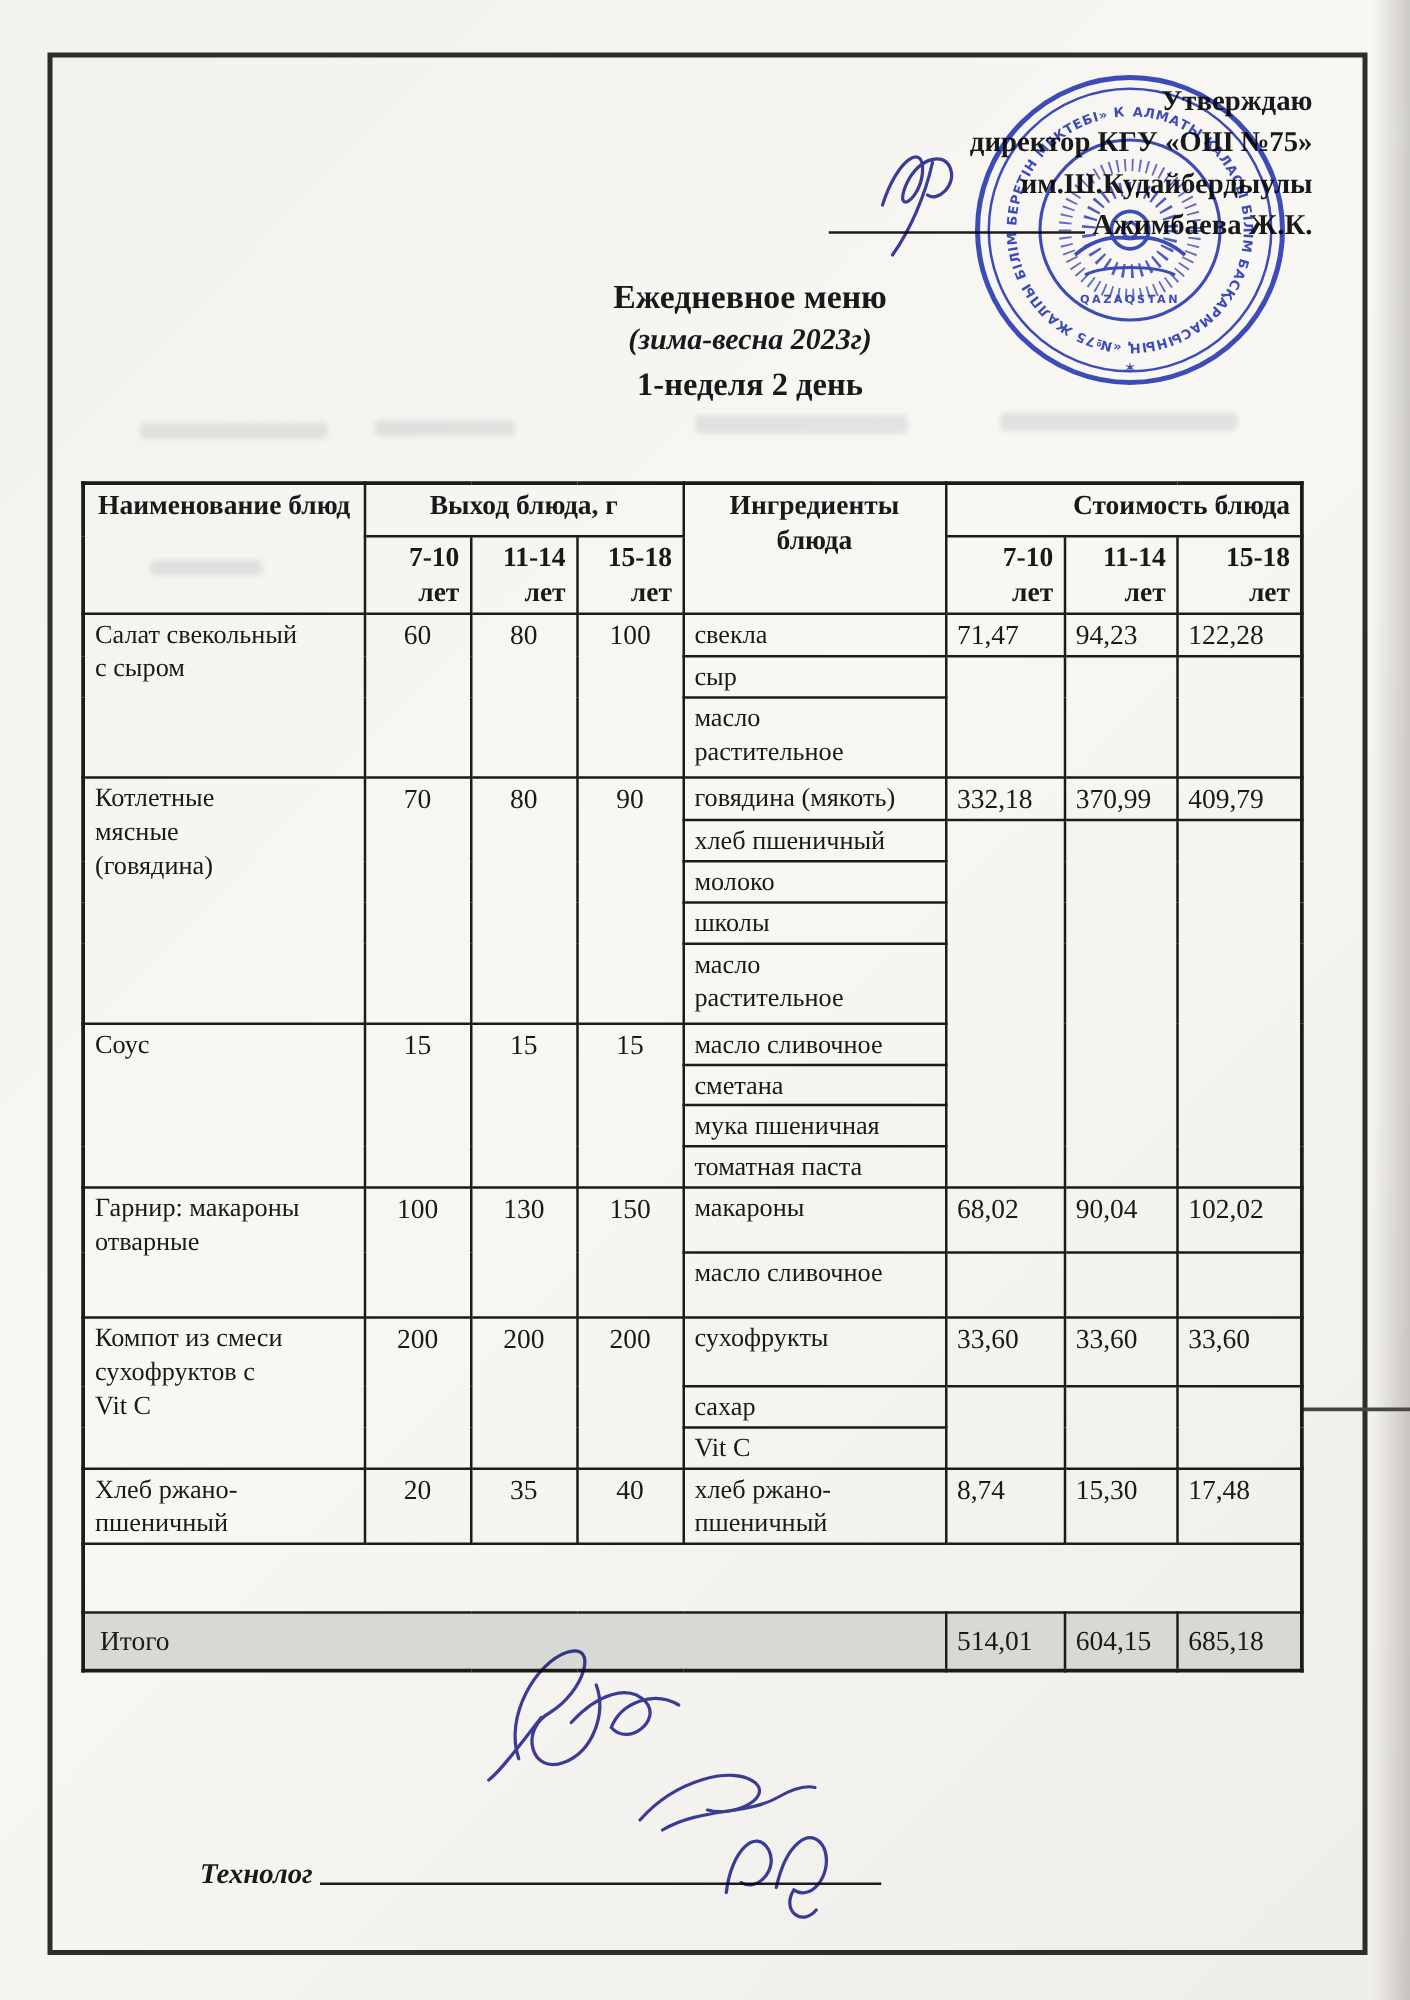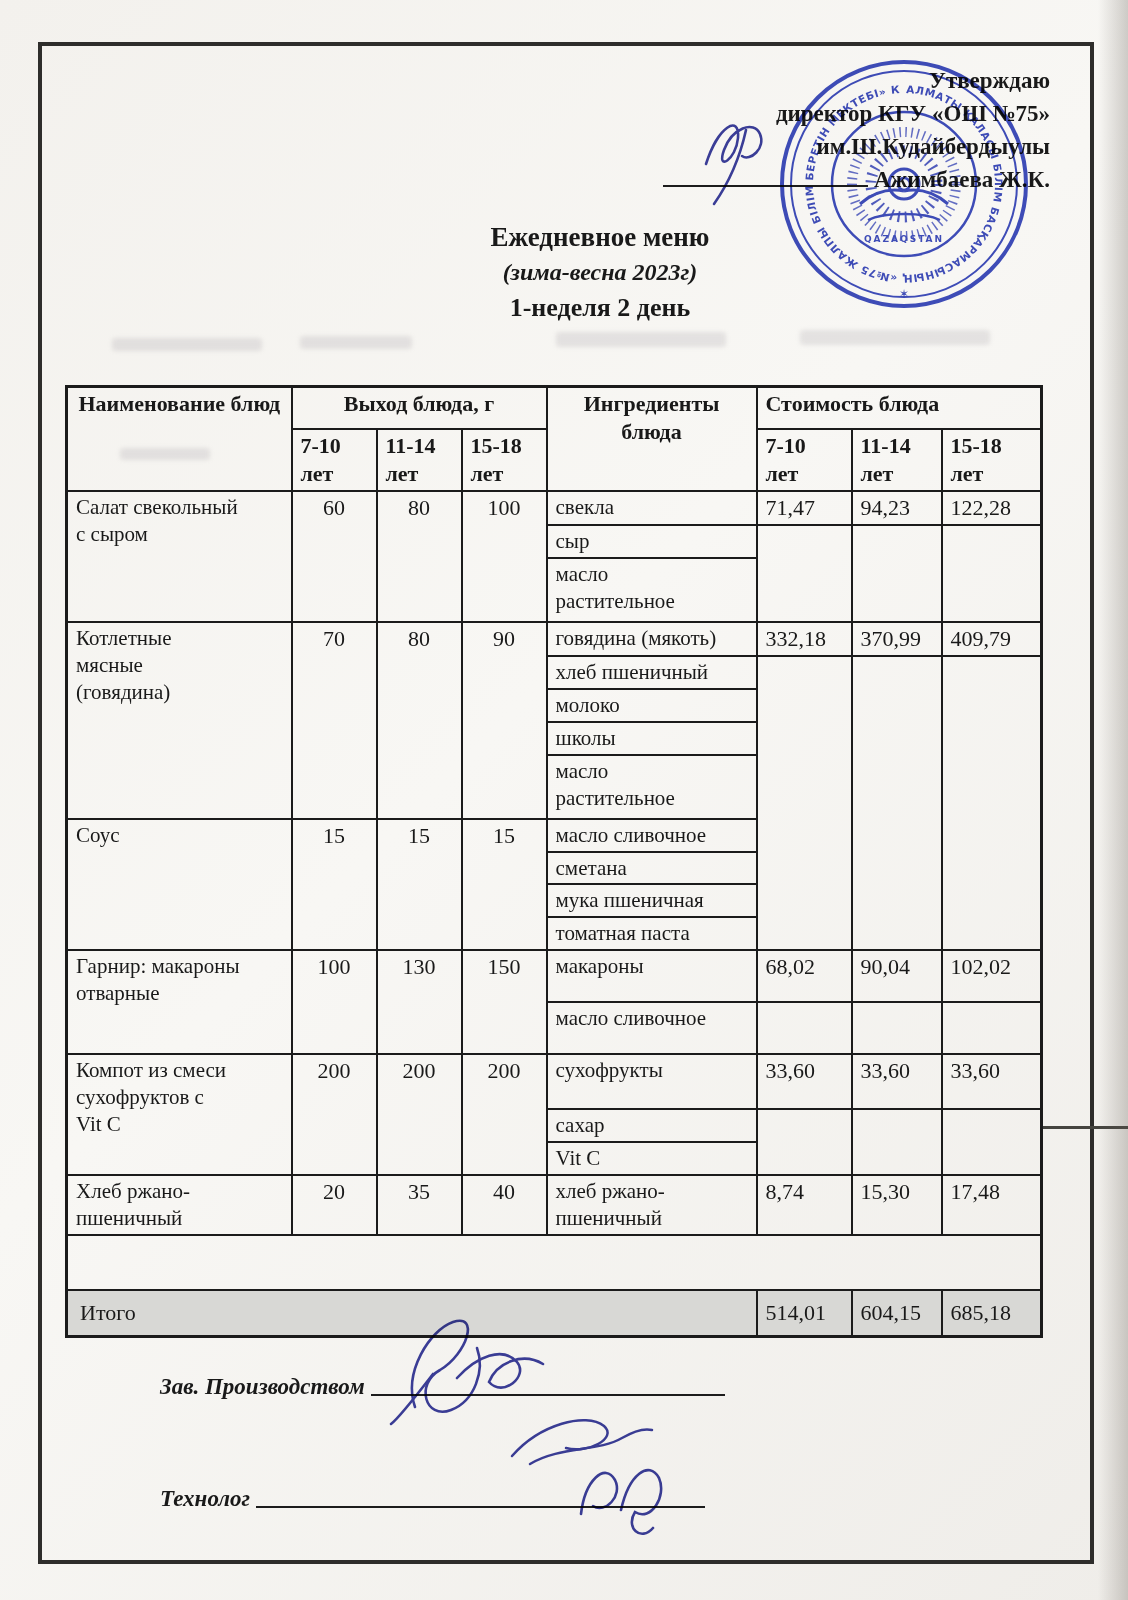--- a/index.html
+++ b/index.html
@@ -33,21 +33,21 @@
          mix-blend-mode:multiply;opacity:.9;}
   .ink{position:absolute;z-index:4;mix-blend-mode:multiply;}
 
   
   table.menu{position:absolute;left:65px;top:385px;width:975px;z-index:2;
              border-collapse:collapse;table-layout:fixed;font-size:21px;
              border:3px solid #1b1b1b;}
   table.menu th,table.menu td{border:2px solid #1b1b1b;padding:2px 8px;
              vertical-align:top;white-space:pre-line;overflow:hidden;line-height:1.28;}
   table.menu thead th{font-weight:bold;font-size:22px;}
-  .ta-c{text-align:center;} .ta-l{text-align:left;}
+  .ta-c{text-align:center;} .ta-l{text-align:right;}
   td.qty{text-align:center;font-size:22px;}
   td.price{padding-left:14px;font-size:22px;margin-top:24px;}
   td.mid{vertical-align:middle;}
   td.spacer-cell{border-left:none;border-right:none;}
   tr.total td{background:#d8d8d5;font-weight:normal;font-size:22px;vertical-align:middle;}
   tr.total td.lbl{padding-left:12px;}
 
   
   .sig-row{position:absolute;left:160px;display:flex;align-items:flex-end;
            font-weight:bold;font-style:italic;font-size:23px;z-index:2;}
@@ -267,24 +267,20 @@
 
       <tr class="total" style="height:47px">
         <td colspan="5" class="lbl">Итого</td>
         <td class="price">514,01</td>
         <td class="price">604,15</td>
         <td class="price">685,18</td>
       </tr>
     </tbody>
   </table>
 
-  <div class="sig-row" style="top:1370px;width:565px;">
-    <span>Зав. Производством</span>
-    <span class="line"></span>
-  </div>
   <div class="sig-row" style="top:1482px;width:545px;">
     <span>Технолог</span>
     <span class="line"></span>
   </div>
 
   <svg class="ink" style="left:385px;top:1312px;" width="185" height="115" viewBox="0 0 185 115">
     <g fill="none" stroke="#3c3f9e" stroke-width="2.6" stroke-linecap="round">
       <path d="M 30,95 C 18,60 45,18 68,10 C 95,1 82,42 55,58 C 30,72 40,108 66,98 C 90,89 100,58 92,36"></path>
       <path d="M 72,66 C 92,44 118,34 132,50 C 144,64 118,86 104,70 C 112,50 138,40 158,52"></path>
       <path d="M 48,62 C 28,88 14,106 6,112"></path>

